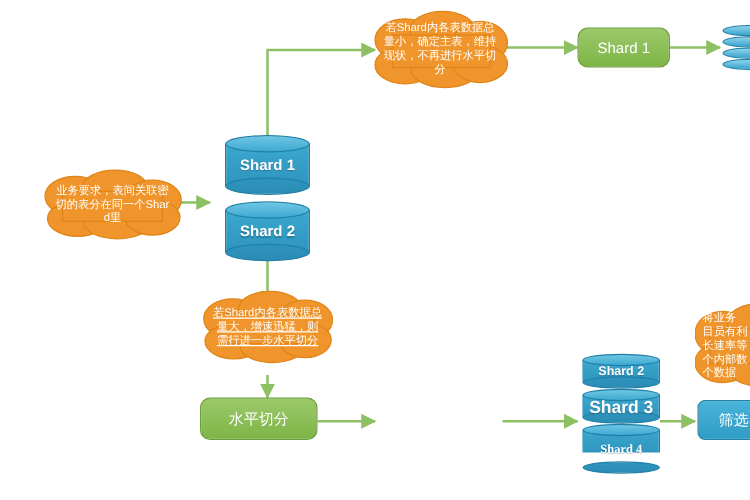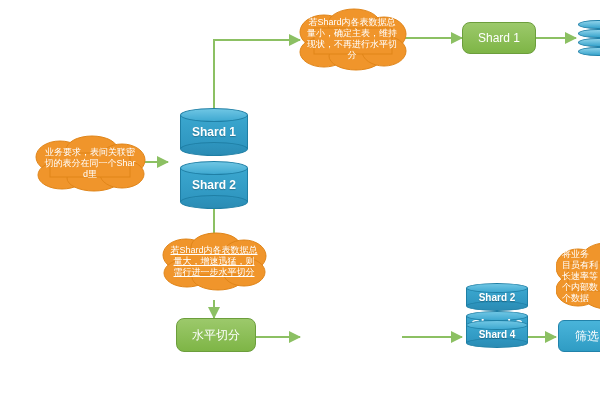--- a/index.html
+++ b/index.html
@@ -239,37 +239,37 @@
     <span>Shard 1</span>
   </div>
 
   <div class="disc" style="left:578px; top:20px; width:40px; height:38px;">
     <i style="top:0px"></i>
     <i style="top:9px"></i>
     <i style="top:18px"></i>
     <i style="top:27px"></i>
   </div>
 
-  <div class="proc" style="left:176px; top:318px; width:80px; height:34px;">
+  <div class="proc" style="left:160px; top:318px; width:94px; height:34px;">
     <span>水平切分</span>
   </div>
 
   <div class="cyl" style="left:466px; top:283px; width:62px; height:28px;">
     <div class="body" style="top:5px;height:18px"></div>
     <div class="bot" style="height:10px"></div>
     <div class="top" style="height:10px"></div>
     <div class="lbl" style="font-size:10px">Shard 2</div>
   </div>
   <div class="cyl" style="left:466px; top:311px; width:62px; height:28px;">
     <div class="body" style="top:5px;height:18px"></div>
     <div class="bot" style="height:10px"></div>
     <div class="top" style="height:10px"></div>
     <div class="lbl" style="font-size:14px">Shard 3</div>
   </div>
-  <div class="cyl" style="left:466px; top:320px; width:62px; height:28px;">
+  <div class="cyl" style="left:466px; top:339px; width:62px; height:40px;font-family:Liberation Serif, serif;">
     <div class="body" style="top:5px;height:18px"></div>
     <div class="bot" style="height:10px"></div>
     <div class="top" style="height:10px"></div>
     <div class="lbl" style="font-size:10px">Shard 4</div>
   </div>
 
   <div class="clip-proc" style="left:558px; top:320px; width:58px; height:32px;">
     <span>筛选</span>
   </div>
 

